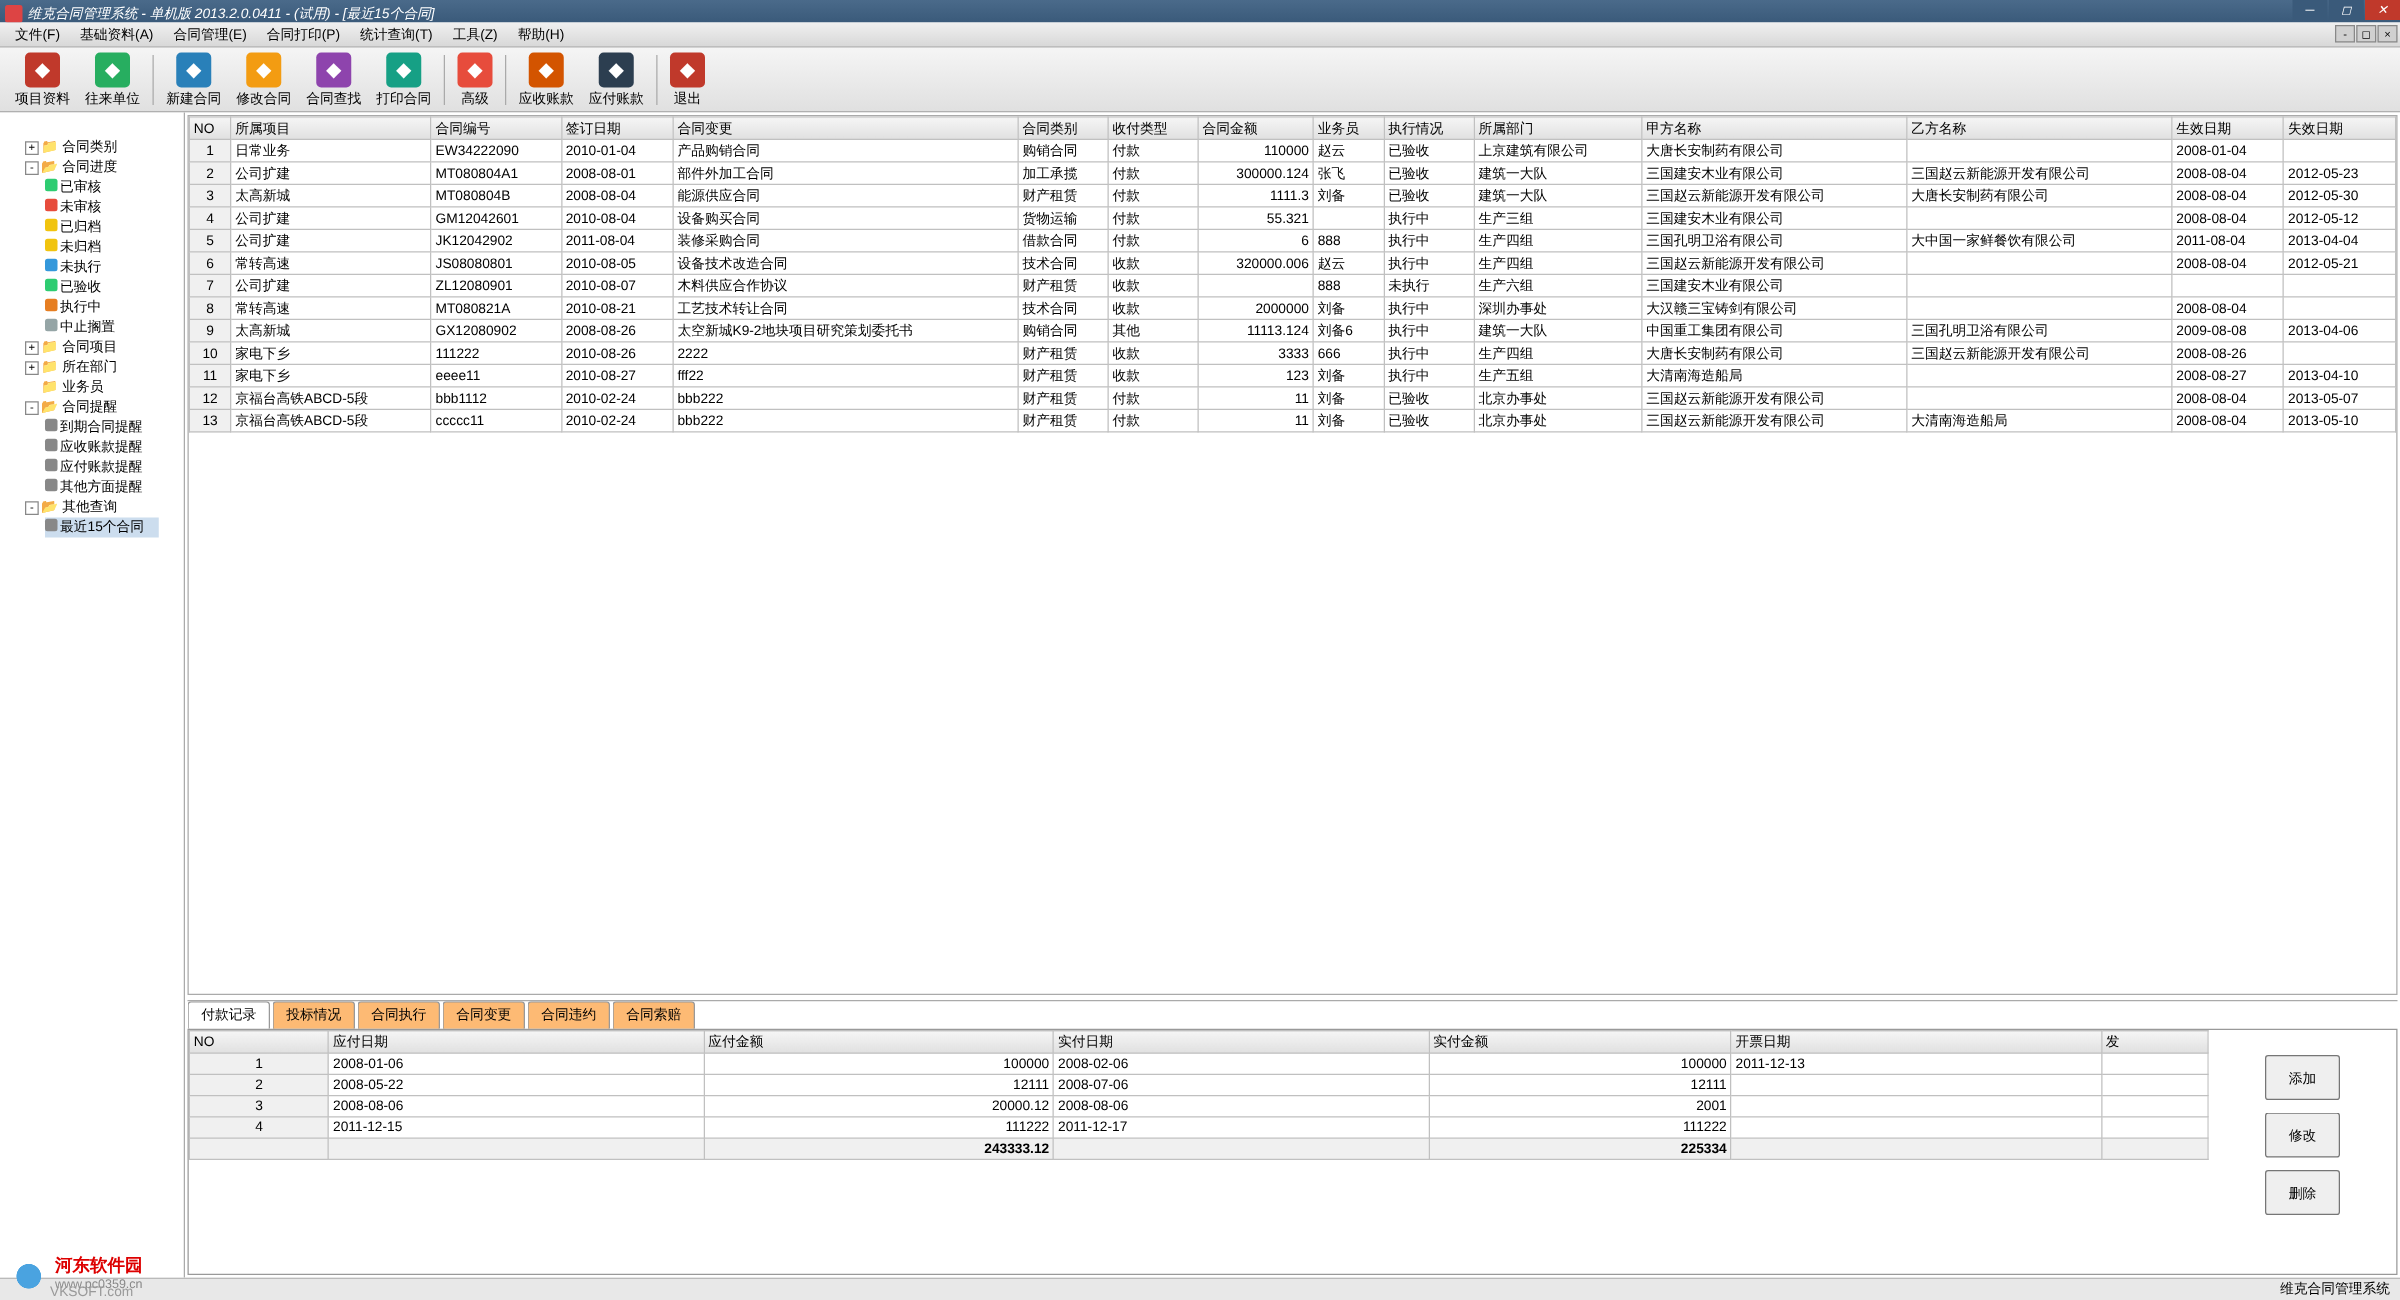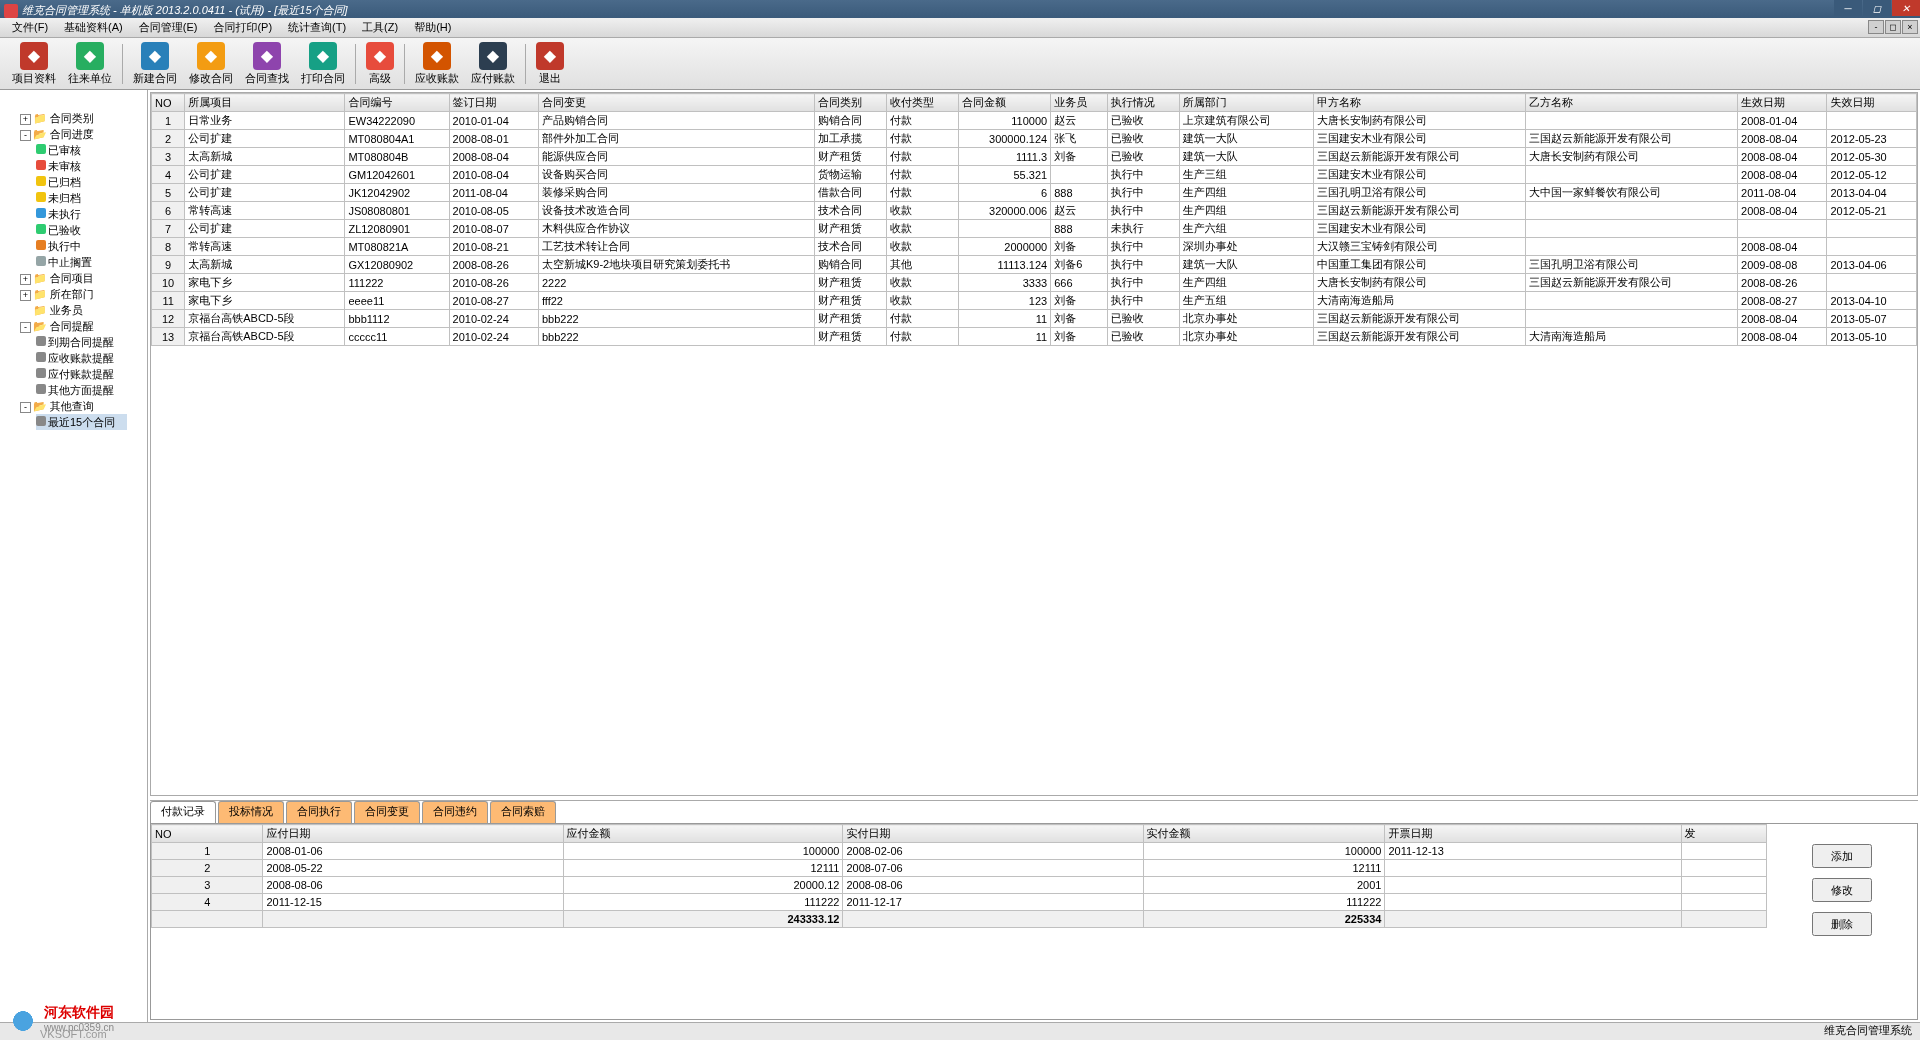--- a/index.html
+++ b/index.html
@@ -40,21 +40,21 @@
 td.num { text-align: right; }
 td.no { text-align: center; background: #f0f0f0; }
 
 .bottom { height: 220px; display: flex; flex-direction: column; border-top: 1px solid #aaa; margin: 2px; }
 .tabs { display: flex; height: 22px; }
 .tab { border: 1px solid #999; border-bottom: none; padding: 2px 10px; background: #fdba74; margin-right: 2px; font-size: 11px; cursor: pointer; border-radius: 3px 3px 0 0; }
 .tab.active { background: #fff; }
 .bpanel { flex: 1; display: flex; border: 1px solid #999; }
 .bgrid { flex: 1; overflow: auto; }
 .btns { width: 150px; display: flex; flex-direction: column; align-items: center; padding: 20px 0; gap: 10px; }
-.btns button { width: 60px; height: 24px; font-size: 11px; }
+.btns button { width: 60px; height: 36px; font-size: 11px; }
 .totalrow td { background: #f0f0f0; font-weight: bold; }
 
 .statusbar { height: 18px; background: #e8e8e8; border-top: 1px solid #aaa; display: flex; align-items: flex-start; justify-content: flex-end; padding: 0 8px; font-size: 11px; }
 
 .watermark { position: fixed; left: 6px; bottom: 2px; display:flex; align-items:flex-start; gap:4px; pointer-events:none; }
 .watermark .wlogo { width:34px;height:34px; background:radial-gradient(circle,#4aa3e0 40%, transparent 42%); border-radius:50%; }
 .watermark .wtext { color:#d00; font-size:14px; font-weight:bold; text-shadow:0 0 2px #fff; }
 .watermark .wurl { color:#888; font-size:10px; }
 .vksoft { position: fixed; left:40px; bottom:0; color:#999; font-size:11px; }
 </style>

